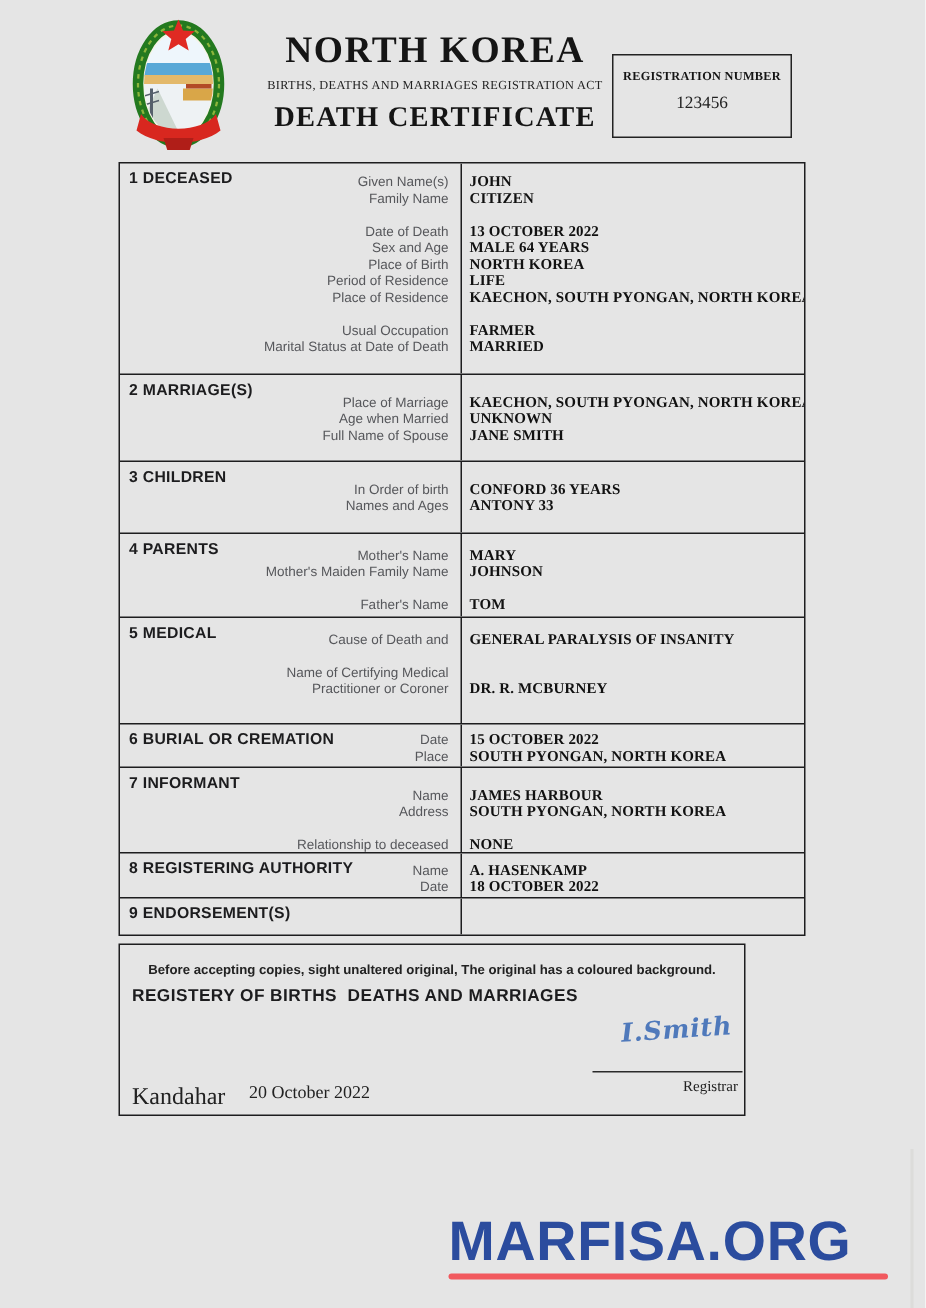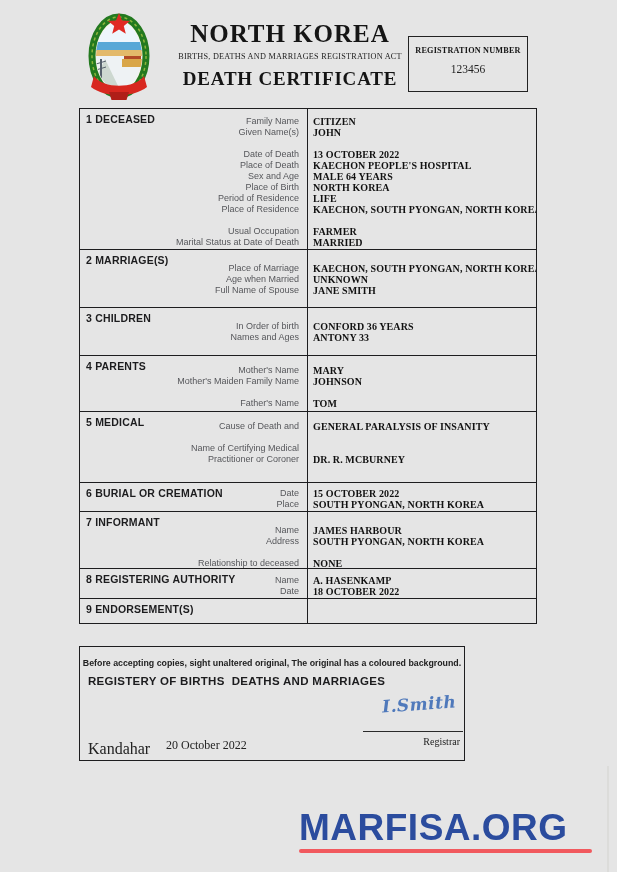--- a/index.html
+++ b/index.html
@@ -35,21 +35,21 @@
   .s4 .rows{padding-top:9px}.s5 .rows{padding-top:9px}.s6 .rows{padding-top:5px}
   .s7 .rows{padding-top:13px}.s8 .rows{padding-top:6px}
   .row{display:flex;line-height:11px;}
   .row.spacer{height:11px;}
   .lbl{flex:0 0 227px;box-sizing:border-box;text-align:right;padding-right:8px;
        font-size:9px;color:#56575b;white-space:nowrap;}
   .val{padding-left:6px;font-family:"Liberation Serif",serif;font-weight:bold;
        font-size:10px;color:#111;white-space:nowrap;letter-spacing:.1px;}
 
   
-  .footer-box{position:absolute;left:79px;top:646px;width:386px;height:115px;
+  .footer-box{position:absolute;left:79px;top:629px;width:418px;height:115px;
               box-sizing:border-box;border:1.5px solid #1d1d1f;}
   .notice{position:absolute;top:11px;left:0;right:0;text-align:center;
           font-weight:bold;font-size:8.8px;color:#222;}
   .registry-title{position:absolute;top:28px;left:8px;font-weight:bold;font-size:11.5px;
                   letter-spacing:.3px;color:#1c1c1e;white-space:pre;}
   .certify{position:absolute;top:59px;left:8px;width:348px;font-size:8.8px;
            line-height:11px;color:#333;white-space:pre-wrap;}
   .signature{position:absolute;top:47px;right:8px;font-family:"DejaVu Serif",serif;
              font-style:italic;font-weight:bold;font-size:17px;color:#4f79bb;
              transform:rotate(-4deg);letter-spacing:.5px;}
@@ -110,35 +110,31 @@
     <div class="reg-value">123456</div>
   </div>
 
   <div class="cert-table">
 
     <div class="section first s1">
       <div class="vdiv"></div>
       <div class="sec-heading">1 DECEASED</div>
       <div class="rows">
         <div class="row">
+            <span class="lbl">Given Name(s)</span>
+            <span class="val">JOHN</span>
+          </div>
+        <div class="row">
             <span class="lbl">Family Name</span>
             <span class="val">CITIZEN</span>
           </div>
-        <div class="row">
-            <span class="lbl">Given Name(s)</span>
-            <span class="val">JOHN</span>
-          </div>
         <div class="row spacer"></div>
         <div class="row">
             <span class="lbl">Date of Death</span>
             <span class="val">13 OCTOBER 2022</span>
-          </div>
-        <div class="row">
-            <span class="lbl">Place of Death</span>
-            <span class="val">KAECHON PEOPLE'S HOSPITAL</span>
           </div>
         <div class="row">
             <span class="lbl">Sex and Age</span>
             <span class="val">MALE 64 YEARS</span>
           </div>
         <div class="row">
             <span class="lbl">Place of Birth</span>
             <span class="val">NORTH KOREA</span>
           </div>
         <div class="row">

